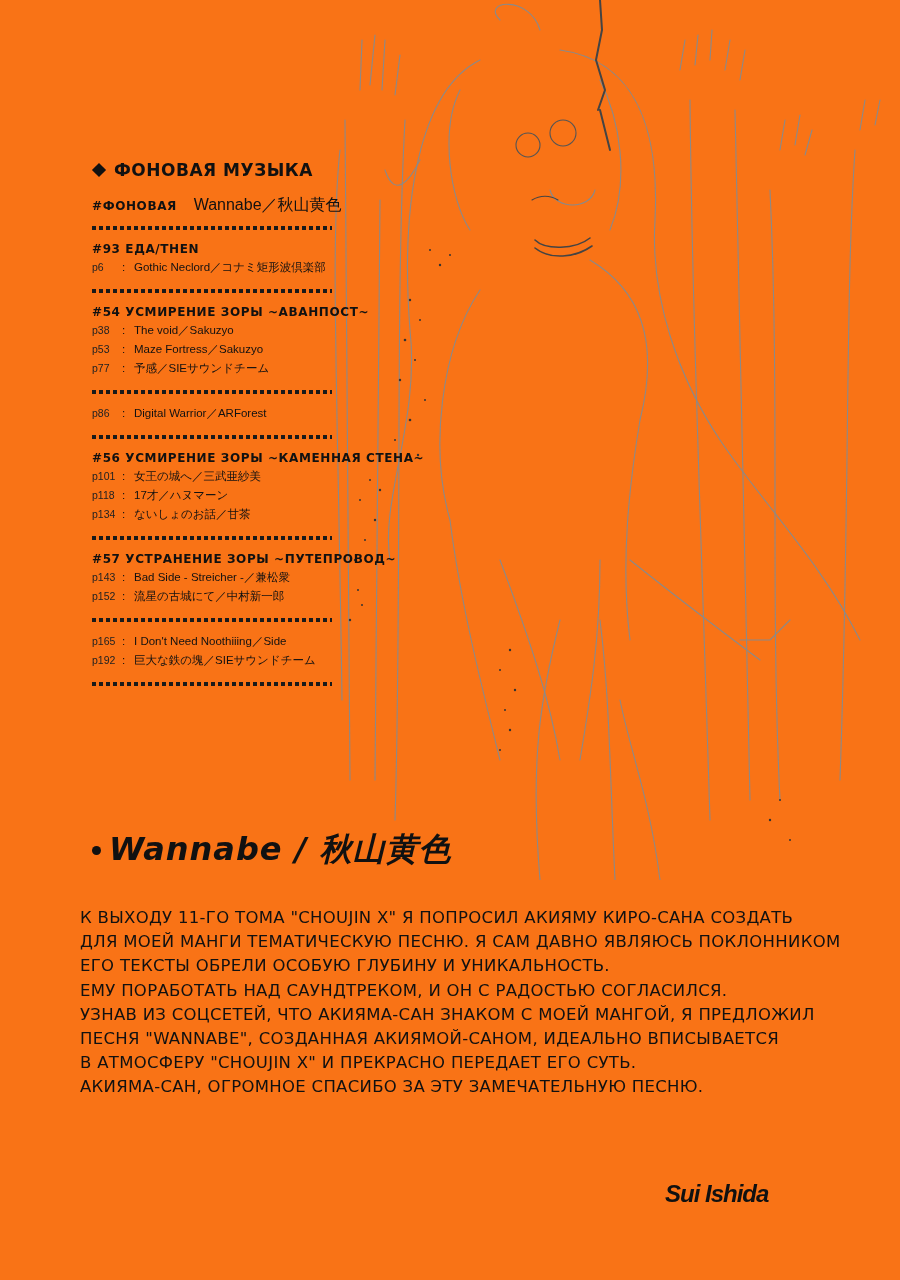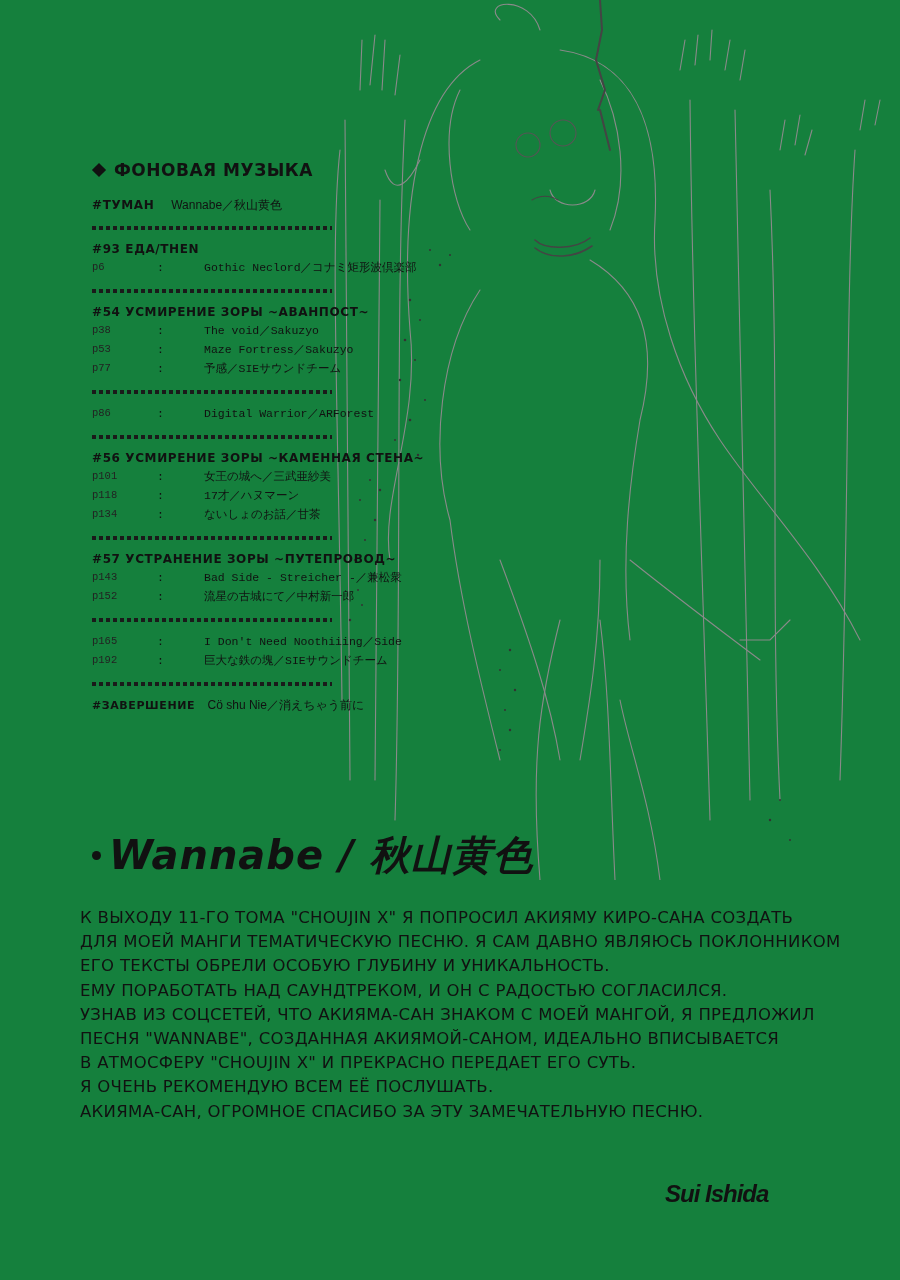--- a/index.html
+++ b/index.html
@@ -1,47 +1,47 @@
 <!DOCTYPE html>
 <html><head>
 <meta charset="utf-8">
 <style>
   html, body { margin: 0; padding: 0; background: #ffffff; }
   body { width: 900px; height: 1280px; position: relative; overflow: hidden;
          font-family: "DejaVu Sans", sans-serif; color: #111; }
-  .page { position: absolute; inset: 0; background: #15803d; }
+  .page { position: absolute; inset: 0; background: #f97316; }
 
   
   .sketch { position: absolute; left: 300px; top: 0; width: 600px; height: 880px; }
   .sketch svg { width: 100%; height: 100%; }
 
   
   .bgm { position: absolute; left: 92px; top: 160px; width: 330px; }
   .bgm-title { font-family: "DejaVu Sans", sans-serif; font-weight: bold;
                font-size: 17px; letter-spacing: 0.5px; margin: 0 0 16px 0;
                display: flex; align-items: center; gap: 6px; white-space: nowrap; }
   .diamond { display: inline-block; width: 10px; height: 10px; background: #111;
              transform: rotate(45deg); margin-right: 4px; margin-left: 2px; }
   .section { margin: 0; }
   .sec-head { font-family: "DejaVu Sans", sans-serif; font-weight: bold; font-size: 12px;
               letter-spacing: 0.6px; white-space: nowrap; height: 18px; line-height: 18px; }
   .sec-head .inline-track { font-family: "Liberation Sans", sans-serif; font-weight: normal;
-              font-size: 12px; margin-left: 12px; letter-spacing: 0; }
-  .track { font-family: Liberation Mono, monospace; font-size: 11.5px;
-           height: 19px; line-height: 19px; white-space: nowrap; display: flex; gap: 35px; }
+              font-size: 16px; margin-left: 12px; letter-spacing: 0; }
+  .track { font-family: Liberation Sans, sans-serif; font-size: 11.5px;
+           height: 19px; line-height: 19px; white-space: nowrap; display: flex; }
   .track .pg { width: 30px; color: #222; font-size: 10.5px; }
   .track .colon { width: 12px; }
   .divider { height: 4px; margin: 12px 0 10px 0; width: 240px;
              background-image: radial-gradient(#1a1a1a 45%, transparent 50%);
              background-image: linear-gradient(90deg, #1a1a1a 4px, transparent 4px);
              background-size: 7px 4px; background-repeat: repeat-x; }
 
   
   .song-title { position: absolute; left: 92px; top: 828px; font-family: "DejaVu Sans", sans-serif;
-                font-weight: bold; font-size: 40px; letter-spacing: 1px; font-style: italic;
+                font-weight: bold; font-size: 32px; letter-spacing: 1px; font-style: italic;
                 white-space: nowrap; display: flex; align-items: center; }
   .bullet { display: inline-block; width: 9px; height: 9px; border-radius: 50%;
             background: #111; margin-right: 8px; }
 
   
   .afterword { position: absolute; left: 80px; top: 906px; width: 800px;
                font-family: "DejaVu Sans", sans-serif; font-size: 16.5px;
                line-height: 24.2px; letter-spacing: 0.3px; text-transform: uppercase; }
   .afterword p { margin: 0; white-space: nowrap; }
 
@@ -121,21 +121,21 @@
     </svg>
   </div>
 
   <div class="bgm">
     <div class="bgm-title">
       <span class="diamond"></span>
       <span>ФОНОВАЯ МУЗЫКА</span>
     </div>
 
     <div class="sec-head">
-      <span>#ТУМАН</span>
+      <span>#ФОНОВАЯ</span>
       <span class="inline-track">Wannabe／秋山黄色</span>
     </div>
     <div class="divider"></div>
 
     <div class="section">
       <div class="sec-head">#93 ЕДА/THEN</div>
       <div class="track">
         <span class="pg">p6</span>
           <span class="colon">:</span>
         <span>Gothic Neclord／コナミ矩形波倶楽部</span>
@@ -214,37 +214,32 @@
         <span>I Don't Need Noothiiing／Side</span>
       </div>
       <div class="track">
         <span class="pg">p192</span>
           <span class="colon">:</span>
         <span>巨大な鉄の塊／SIEサウンドチーム</span>
       </div>
     </div>
     <div class="divider"></div>
 
-    <div class="sec-head" style="font-size:11px;">
-      <span>#ЗАВЕРШЕНИЕ</span>
-      <span class="inline-track" style="margin-left:8px;">Cö shu Nie／消えちゃう前に</span>
-    </div>
   </div>
 
   <div class="song-title">
     <span class="bullet"></span>
     <span>Wannabe / 秋山黄色</span>
   </div>
 
   <div class="afterword">
     <p>К выходу 11-го тома "Choujin X" я попросил Акияму Киро-сана создать</p>
     <p>для моей манги тематическую песню. Я сам давно являюсь поклонником</p>
     <p>его тексты обрели особую глубину и уникальность.</p>
     <p>ему поработать над саундтреком, и он с радостью согласился.</p>
     <p>Узнав из соцсетей, что Акияма-сан знаком с моей мангой, я предложил</p>
     <p>Песня "Wannabe", созданная Акиямой-саном, идеально вписывается</p>
     <p>в атмосферу "Choujin X" и прекрасно передает его суть.</p>
-    <p>Я очень рекомендую всем её послушать.</p>
     <p>Акияма-сан, огромное спасибо за эту замечательную песню.</p>
   </div>
 
   <div class="signature">Sui Ishida</div>
 </div>
 
 </body></html>

